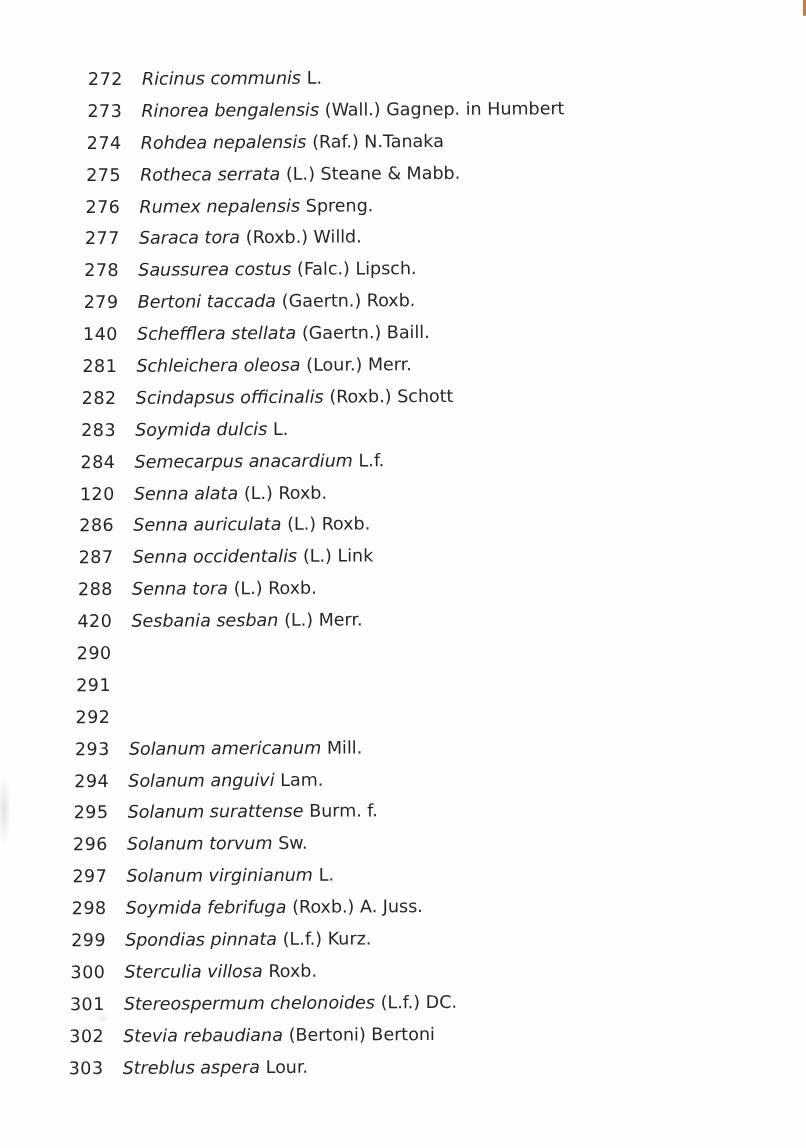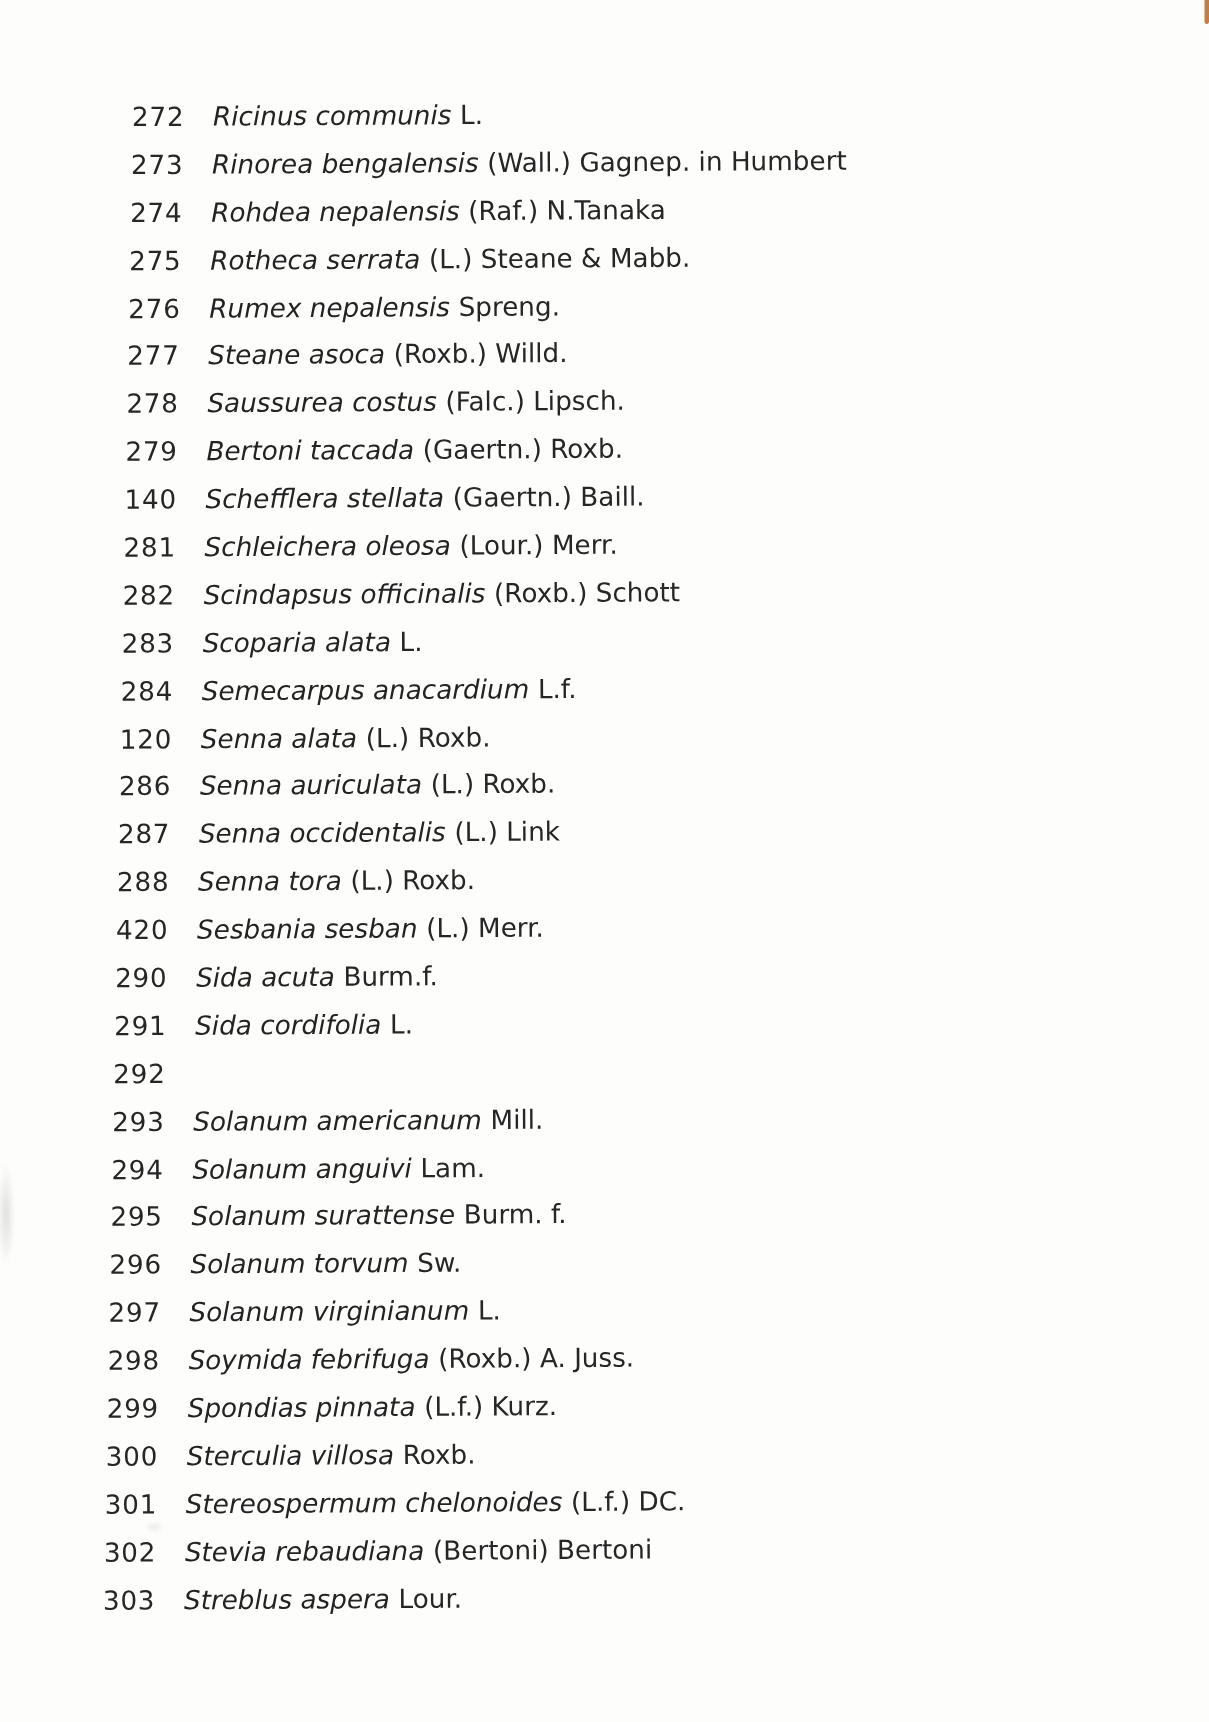--- a/index.html
+++ b/index.html
@@ -101,21 +101,21 @@
     <span class="entry-text"><em class="species">Rotheca serrata</em><span class="author">(L.) Steane &amp; Mabb.</span></span>
   </li>
 
   <li class="row" style="padding-left: 84.72px;">
     <span class="num">276</span>
     <span class="entry-text"><em class="species">Rumex nepalensis</em><span class="author">Spreng.</span></span>
   </li>
 
   <li class="row" style="padding-left: 83.9px;">
     <span class="num">277</span>
-    <span class="entry-text"><em class="species">Steane asoca</em><span class="author">(Roxb.) Willd.</span></span>
+    <span class="entry-text"><em class="species">Saraca tora</em><span class="author">(Roxb.) Willd.</span></span>
   </li>
 
   <li class="row" style="padding-left: 83.08px;">
     <span class="num">278</span>
     <span class="entry-text"><em class="species">Saussurea costus</em><span class="author">(Falc.) Lipsch.</span></span>
   </li>
 
   <li class="row" style="padding-left: 82.26px;">
     <span class="num">279</span>
     <span class="entry-text"><em class="species">Bertoni taccada</em><span class="author">(Gaertn.) Roxb.</span></span>
@@ -131,21 +131,21 @@
     <span class="entry-text"><em class="species">Schleichera oleosa</em><span class="author">(Lour.) Merr.</span></span>
   </li>
 
   <li class="row" style="padding-left: 79.8px;">
     <span class="num">282</span>
     <span class="entry-text"><em class="species">Scindapsus officinalis</em><span class="author">(Roxb.) Schott</span></span>
   </li>
 
   <li class="row" style="padding-left: 78.98px;">
     <span class="num">283</span>
-    <span class="entry-text"><em class="species">Scoparia alata</em><span class="author">L.</span></span>
+    <span class="entry-text"><em class="species">Soymida dulcis</em><span class="author">L.</span></span>
   </li>
 
   <li class="row" style="padding-left: 78.16px;">
     <span class="num">284</span>
     <span class="entry-text"><em class="species">Semecarpus anacardium</em><span class="author">L.f.</span></span>
   </li>
 
   <li class="row" style="padding-left: 77.34px;">
     <span class="num">120</span>
     <span class="entry-text"><em class="species">Senna alata</em><span class="author">(L.) Roxb.</span></span>
@@ -166,26 +166,24 @@
     <span class="entry-text"><em class="species">Senna tora</em><span class="author">(L.) Roxb.</span></span>
   </li>
 
   <li class="row" style="padding-left: 74.06px;">
     <span class="num">420</span>
     <span class="entry-text"><em class="species">Sesbania sesban</em><span class="author">(L.) Merr.</span></span>
   </li>
 
   <li class="row" style="padding-left: 73.24px;">
     <span class="num">290</span>
-    <span class="entry-text"><em class="species">Sida acuta</em><span class="author">Burm.f.</span></span>
   </li>
 
   <li class="row" style="padding-left: 72.42px;">
     <span class="num">291</span>
-    <span class="entry-text"><em class="species">Sida cordifolia</em><span class="author">L.</span></span>
   </li>
 
   <li class="row" style="padding-left: 71.6px;">
     <span class="num">292</span>
   </li>
 
   <li class="row" style="padding-left: 70.78px;">
     <span class="num">293</span>
     <span class="entry-text"><em class="species">Solanum americanum</em><span class="author">Mill.</span></span>
   </li>

